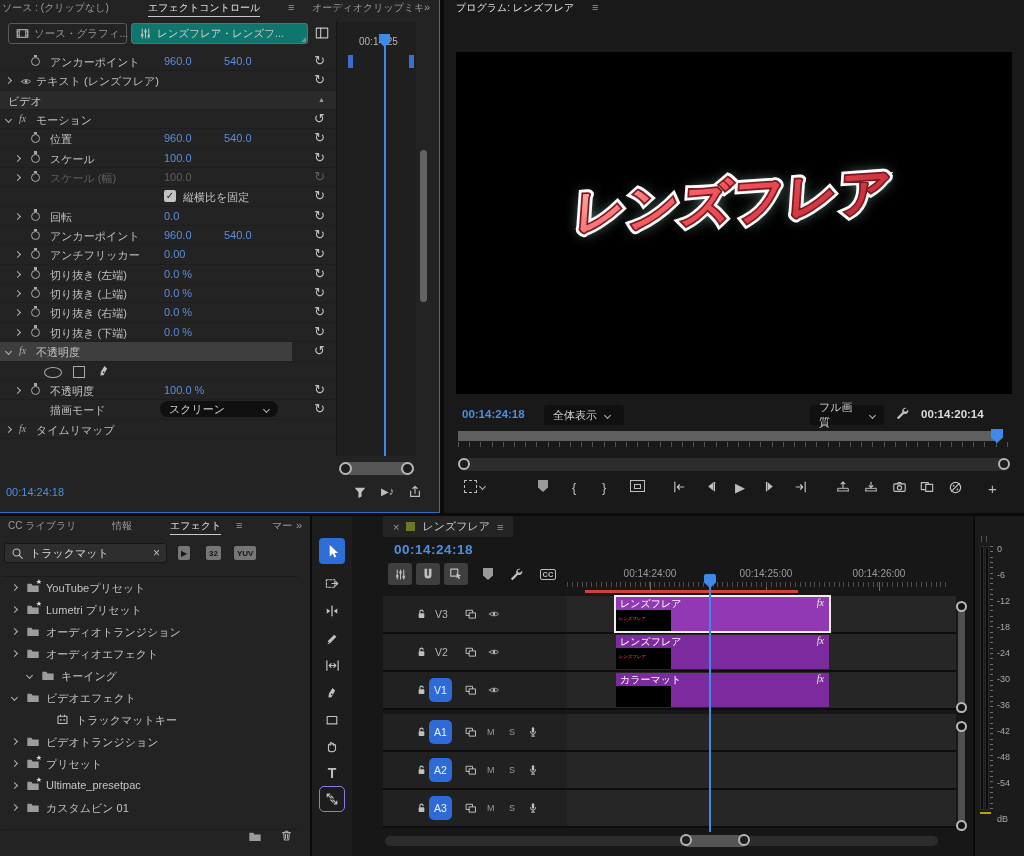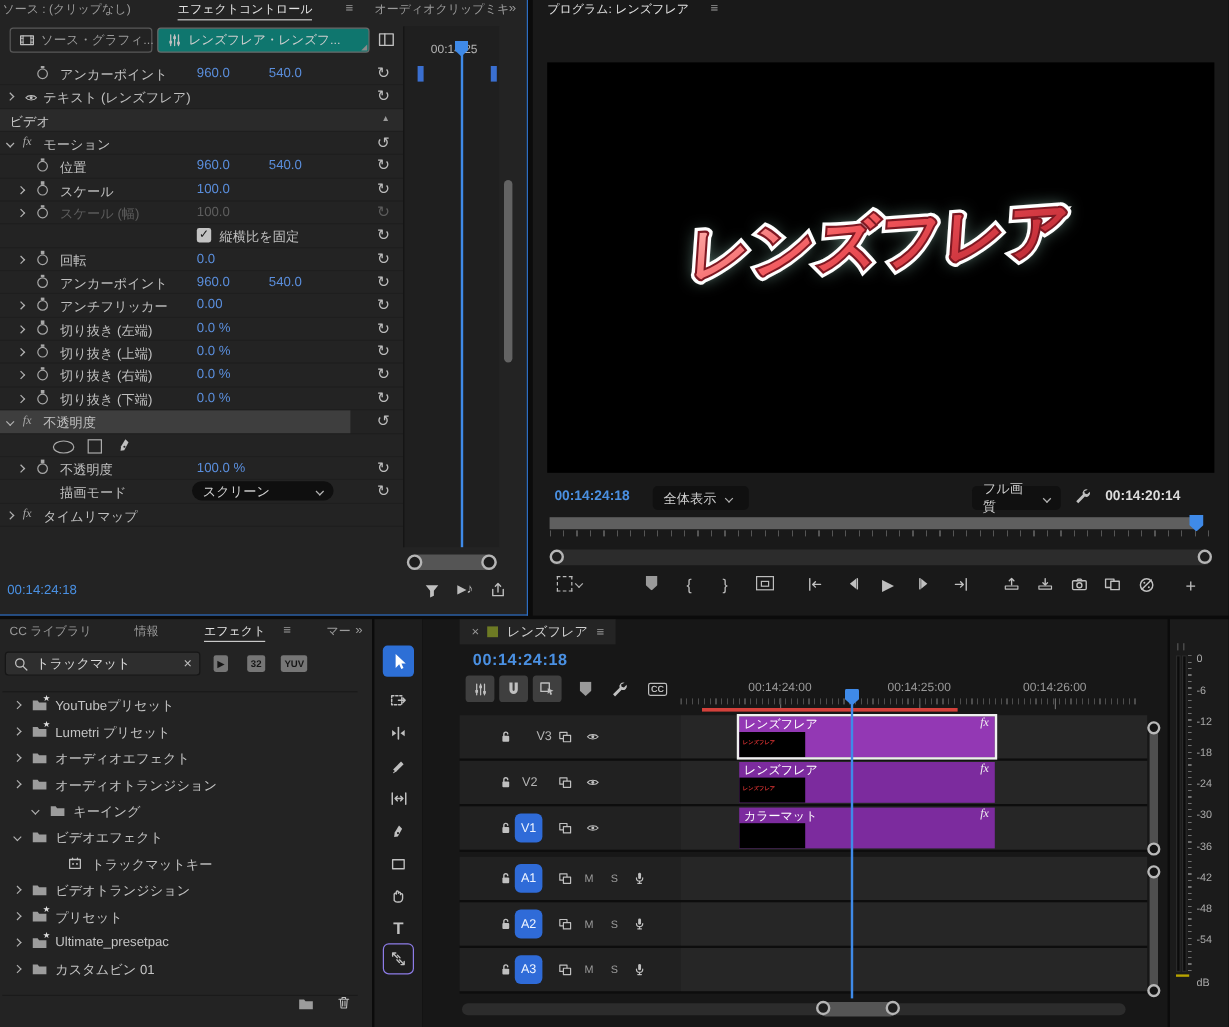--- a/index.html
+++ b/index.html
@@ -523,30 +523,30 @@
           </span>
           <span class="lbl" style="left:44px">Lumetri プリセット</span>
         </div>
         <div class="tree-row">
           <span class="chev r" style="left:10px"></span>
           <span class="folder-wrap" style="left:24px">
             <svg width="14" height="13" viewBox="0 0 16 16" fill="none" stroke="#c0c0c0" stroke-width="1.3" stroke-linecap="round" stroke-linejoin="round">
               <path d="M1 3.5h5l1.5 2H15v8H1Z" fill="#9c9c9c" stroke="none"></path>
             </svg>
           </span>
-          <span class="lbl" style="left:44px">オーディオエフェクト</span>
+          <span class="lbl" style="left:44px">オーディオトランジション</span>
         </div>
         <div class="tree-row">
           <span class="chev r" style="left:10px"></span>
           <span class="folder-wrap" style="left:24px">
             <svg width="14" height="13" viewBox="0 0 16 16" fill="none" stroke="#c0c0c0" stroke-width="1.3" stroke-linecap="round" stroke-linejoin="round">
               <path d="M1 3.5h5l1.5 2H15v8H1Z" fill="#9c9c9c" stroke="none"></path>
             </svg>
           </span>
-          <span class="lbl" style="left:44px">オーディオトランジション</span>
+          <span class="lbl" style="left:44px">オーディオエフェクト</span>
         </div>
         <div class="tree-row">
           <span class="chev d" style="left:25px"></span>
           <span class="folder-wrap" style="left:39px">
             <svg width="14" height="13" viewBox="0 0 16 16" fill="none" stroke="#c0c0c0" stroke-width="1.3" stroke-linecap="round" stroke-linejoin="round">
               <path d="M1 3.5h5l1.5 2H15v8H1Z" fill="#9c9c9c" stroke="none"></path>
             </svg>
           </span>
           <span class="lbl" style="left:59px">キーイング</span>
         </div>
@@ -730,21 +730,21 @@
     <div id="tl-redbar"></div>
     <div id="tl-tracks">
         <div class="trk" style="top: 80px; height: 38px;">
           <div class="head">
             <span class="thitem" style="left:32px">
               <svg width="13" height="13" viewBox="0 0 16 16" fill="none" stroke="#c0c0c0" stroke-width="1.3" stroke-linecap="round" stroke-linejoin="round">
                 <rect x="4.5" y="7" width="7" height="6" rx="1" fill="#c0c0c0" stroke="none"></rect>
                 <path d="M6 7V5.2a2 2 0 0 1 4 0" stroke-width="1.4"></path>
               </svg>
             </span>
-            <span class="thitem" style="left:64px;font-size:10.5px">V3</span>
+            <span class="thitem" style="left:52px;font-size:10.5px">V3</span>
             <span class="thitem" style="left:82px">
               <svg width="12" height="12" viewBox="0 0 16 16" fill="none" stroke="#c0c0c0" stroke-width="1.3" stroke-linecap="round" stroke-linejoin="round">
                 <rect x="2" y="3" width="8" height="7"></rect>
                 <rect x="6" y="6.5" width="8" height="7" fill="#212121"></rect>
               </svg>
             </span>
             <span class="thitem" style="left:104px">
               <svg width="14" height="11" viewBox="0 0 16 16" fill="none" stroke="#c0c0c0" stroke-width="1.3" stroke-linecap="round" stroke-linejoin="round">
                 <path d="M1.5 8C4 4.5 12 4.5 14.5 8 12 11.5 4 11.5 1.5 8Z"></path>
                 <circle cx="8" cy="8" r="1.8" fill="#c0c0c0" stroke="none"></circle>

